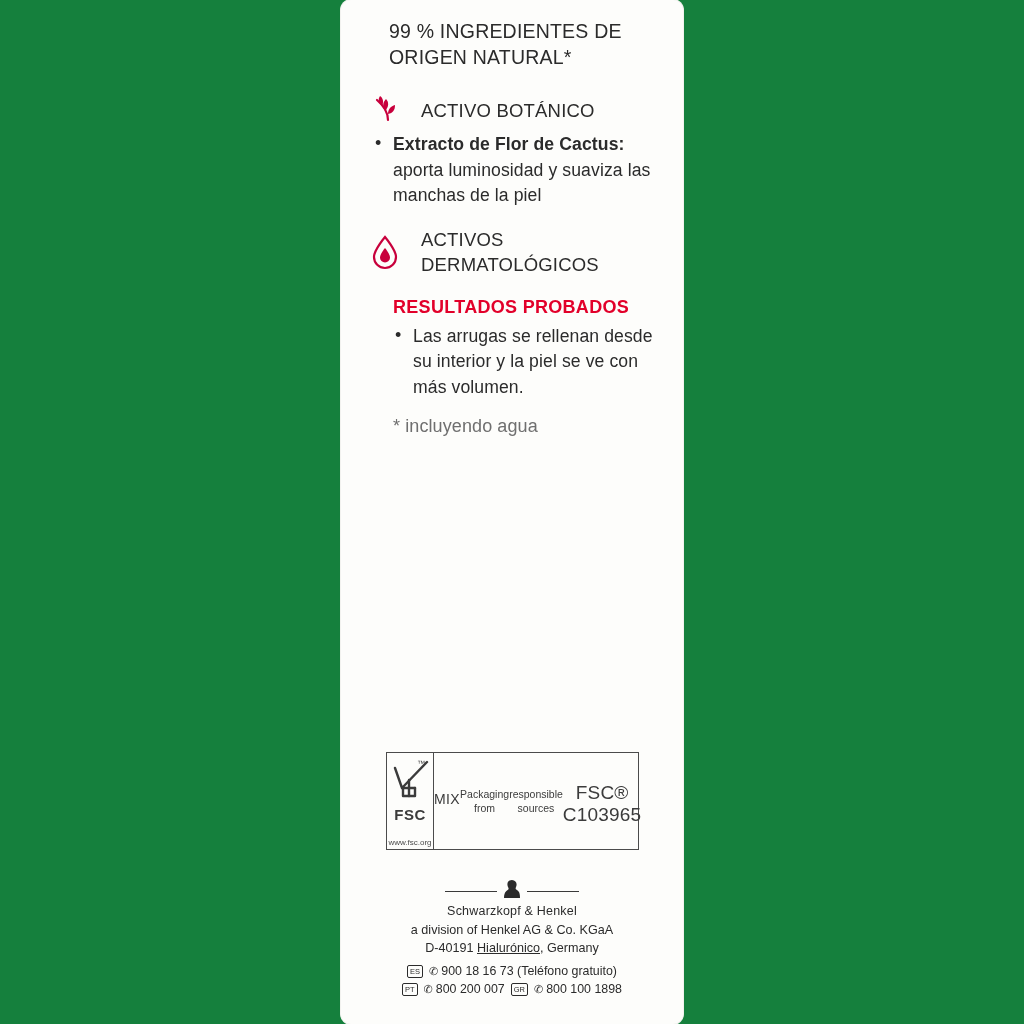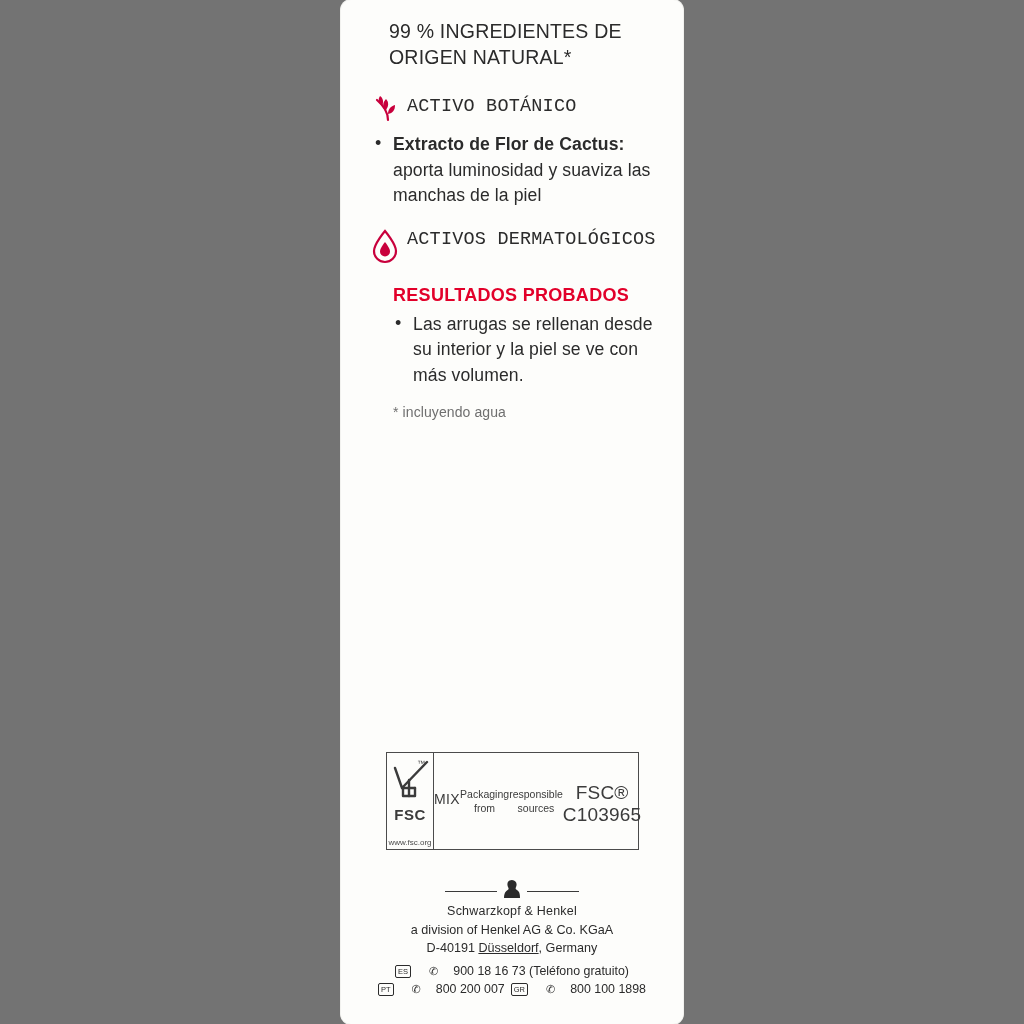--- a/index.html
+++ b/index.html
@@ -7,21 +7,21 @@
     padding: 0;
     width: 1024px;
     height: 1024px;
     background: #ffffff;
     font-family: "Liberation Sans", sans-serif;
   }
   #stage {
     position: relative;
     width: 1024px;
     height: 1024px;
-    background: #737373;
+    background: #15803d;
     overflow: hidden;
   }
   
   .panel {
     position: absolute;
     left: 341px;
     top: 0px;
     width: 342px;
     height: 1024px;
     background: #fdfdfb;
@@ -46,23 +46,22 @@
     text-align: left;
     margin-left: 24px;
     width: 260px;
   }
 
   .section {
     margin-top: 18px;
   }
   .sec-head {
     display: flex;
-    align-items: flex-start;
-    gap: 2px;
-    font-family: Liberation Mono, monospace;
+    align-items: center;
+    gap: 16px;
   }
   .sec-icon {
     width: 40px;
     min-width: 40px;
     height: 38px;
     display: flex;
     align-items: center;
     justify-content: center;
   }
   .sec-title {
@@ -103,21 +102,21 @@
     color: #e2002a;
     font-size: 18px;
     font-weight: 700;
     letter-spacing: .3px;
     margin-top: 20px;
     margin-left: 28px;
   }
 
   .footnote {
     color: #6f6f6f;
-    font-size: 14px;
+    font-size: 18px;
     margin-top: 16px;
     margin-left: 28px;
     letter-spacing: .1px;
   }
 
   .ingredients {
     color: #3a3a3a;
     font-size: 12.6px;
     line-height: 18.5px;
     margin-top: 14px;
@@ -214,21 +213,21 @@
     display: inline-block;
     border: 1px solid #2b2b2b;
     border-radius: 2px;
     font-size: 7.5px;
     line-height: 9px;
     padding: 1px 2px;
     vertical-align: middle;
     margin-right: 3px;
   }
   .phone-row { display: flex; justify-content: center; align-items: center; gap: 6px; }
-  .phone-item { display: flex; align-items: center; gap: 15px; }
+  .phone-item { display: flex; align-items: center; gap: 3px; }
   .phone-icon { font-size: 11px; }
 </style>
 </head>
 <body>
 
 <div id="stage">
   <div class="panel">
     <div class="inner">
 
       <div class="headline">99 % INGREDIENTES DE ORIGEN NATURAL*</div>
@@ -303,21 +302,21 @@
         <span>
           <svg width="18" height="22" viewBox="0 0 18 22" aria-hidden="true">
             <path d="M9 2 C12 2 13.6 4.2 13.6 6.6 C13.6 8.4 12.6 9.6 12.6 10.6 C12.6 11.6 14.4 12 15.6 13.6 C16.8 15.2 17 17.6 17 20 L1 20 C1 17 1.6 14.6 3.4 13 C4.8 11.8 5.6 11.4 5.6 10.4 C5.6 9.4 4.4 8.4 4.4 6.4 C4.4 4 6 2 9 2 Z" fill="#2b2b2b"></path>
           </svg>
         </span>
         <span class="rule"></span>
       </div>
       <div class="brand-name">Schwarzkopf &amp; Henkel</div>
       <div class="addr">
         <div>a division of Henkel AG &amp; Co. KGaA</div>
-        <div><span>D-40191 </span><span class="u">Düsseldorf</span><span>, Germany</span></div>
+        <div><span>D-40191 </span><span class="u">Hialurónico</span><span>, Germany</span></div>
       </div>
       <div class="phones">
         <div class="phone-row">
           <span class="phone-item">
             <span class="cc">ES</span>
             <span class="phone-icon">✆</span>
             <span>900 18 16 73 (Teléfono gratuito)</span>
           </span>
         </div>
         <div class="phone-row">

